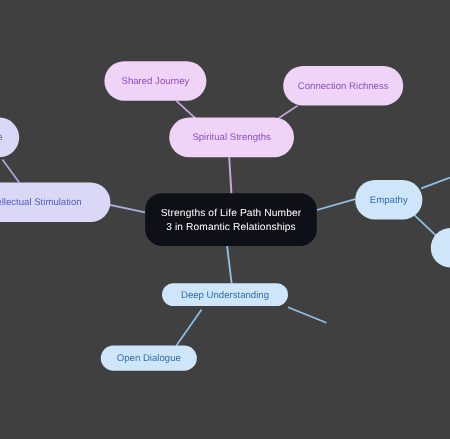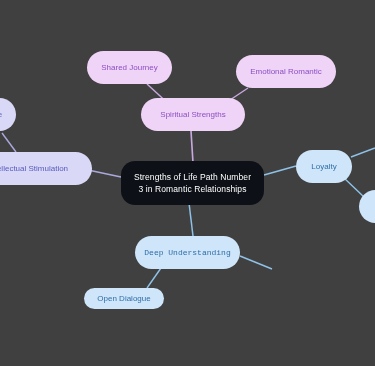--- a/index.html
+++ b/index.html
@@ -104,47 +104,47 @@
 
   <div class="node node-periwinkle node-clipped-left" style="left:-16px; top:98px; width:32px; height:33px;">
     <span>e</span>
   </div>
 
   <div class="node node-purple" style="left:87px; top:51px; width:85px; height:33px;">
     <span>Shared Journey</span>
   </div>
 
   <div class="node node-purple" style="left:236px; top:55px; width:100px; height:33px;">
-    <span>Emotional Romantic</span>
+    <span>Connection Richness</span>
   </div>
 
   <div class="node node-purple" style="left:141px; top:98px; width:104px; height:33px;">
     <span>Spiritual Strengths</span>
   </div>
 
   <div class="node node-periwinkle node-clipped-left" style="left:-27px; top:152px; width:119px; height:33px;">
     <span>ellectual Stimulation</span>
   </div>
 
   <div class="node node-blue" style="left:296px; top:150px; width:56px; height:33px;">
-    <span>Loyalty</span>
+    <span>Empathy</span>
   </div>
 
   <div class="node node-blue node-clipped-right" style="left:359px; top:190px; width:32px; height:33px;">
     <span></span>
   </div>
 
   <div class="node node-root" style="left:121px; top:161px; width:143px; height:44px;">
     <div>
       <div>Strengths of Life Path Number</div>
       <div>3 in Romantic Relationships</div>
     </div>
   </div>
 
-  <div class="node node-blue" style="left:135px; top:236px; width:105px; height:33px;font-family:Liberation Mono, monospace;">
+  <div class="node node-blue" style="left:135px; top:236px; width:105px; height:19px;">
     <span>Deep Understanding</span>
   </div>
 
 
   <div class="node node-blue" style="left:84px; top:288px; width:80px; height:21px;">
     <span>Open Dialogue</span>
   </div>
 
 </div>
 

